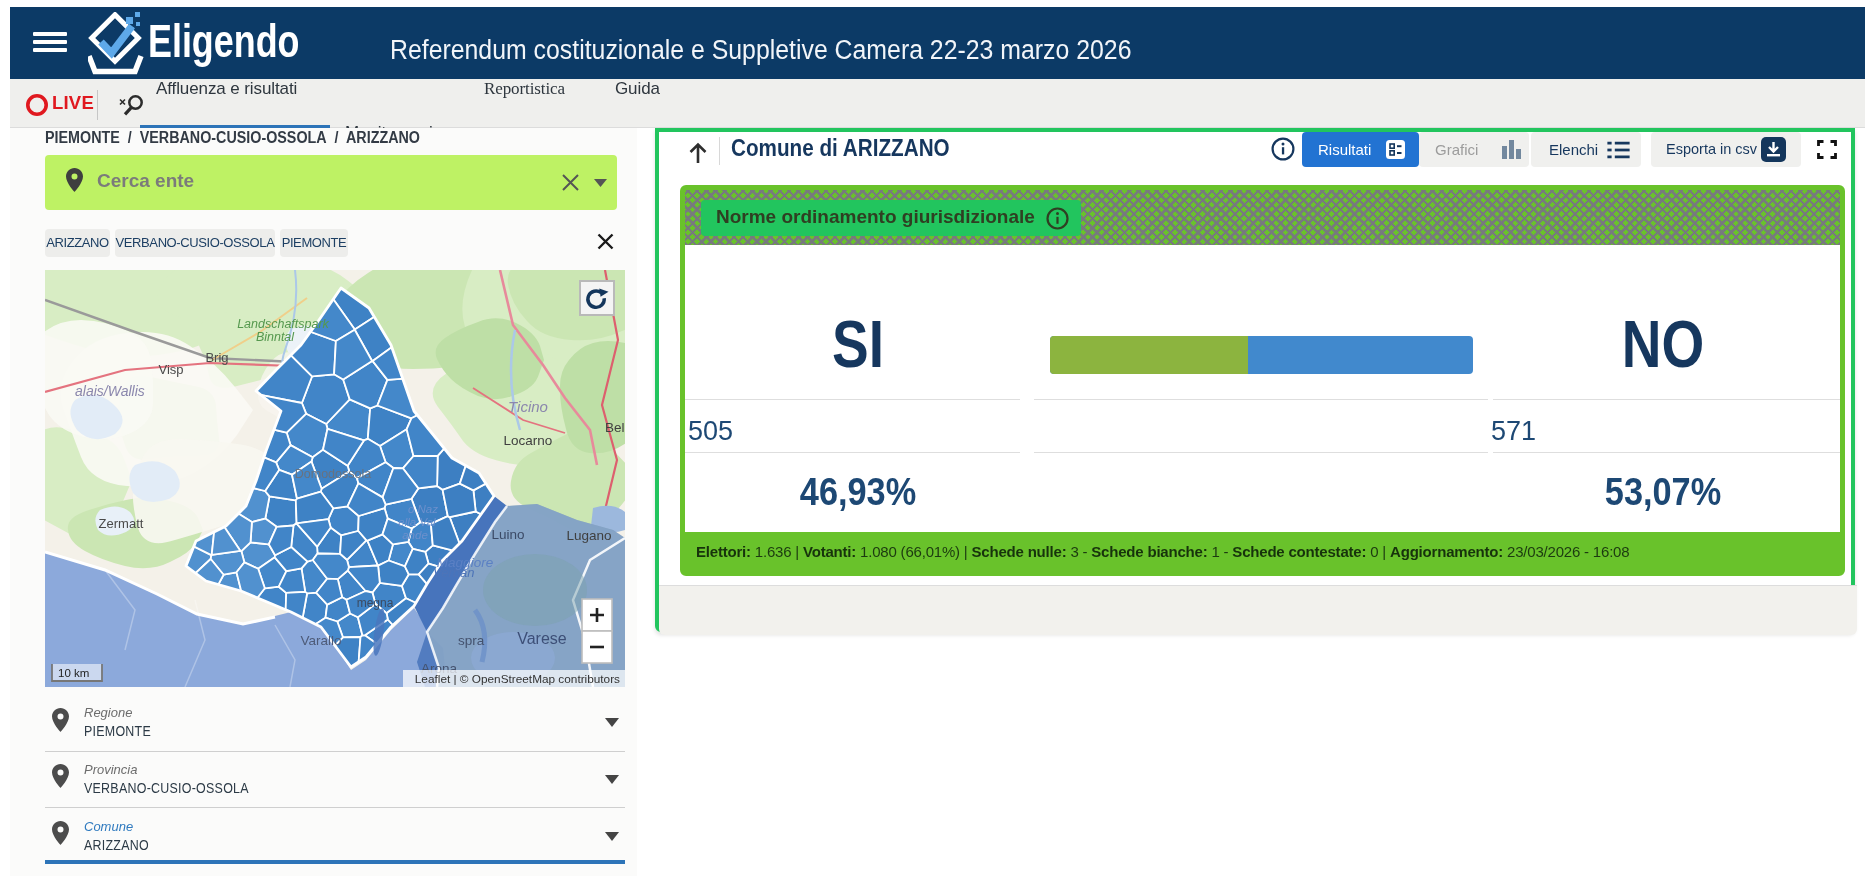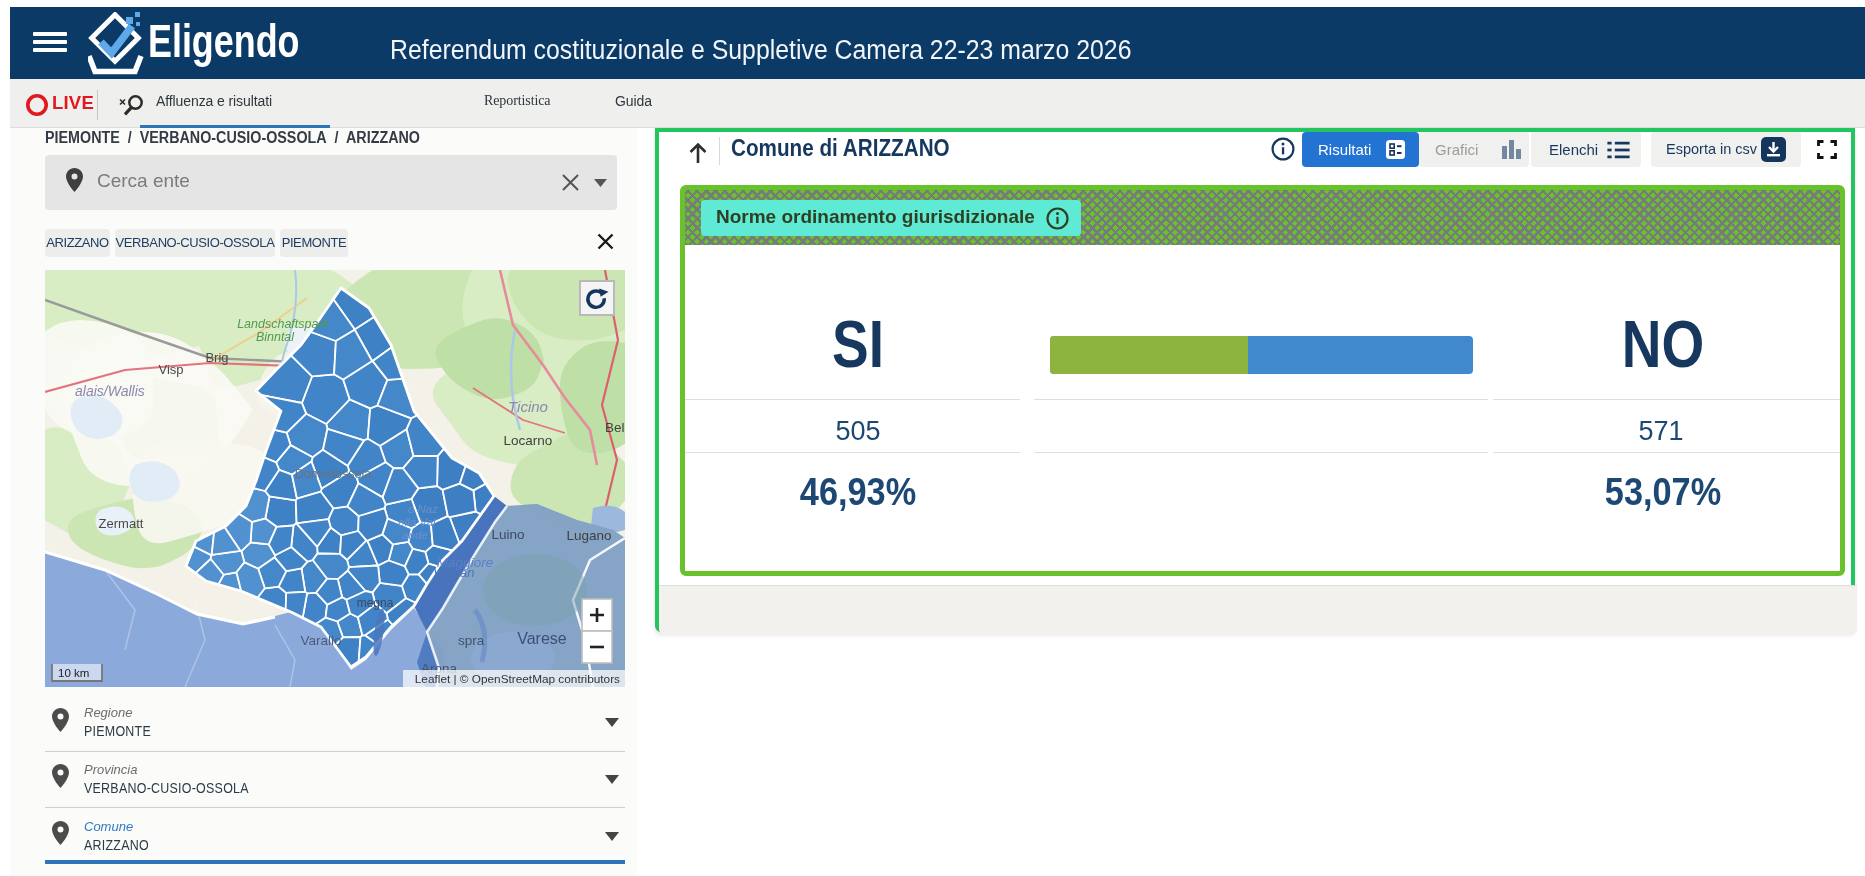--- a/index.html
+++ b/index.html
@@ -10,27 +10,27 @@
 
 #topbar { left:10px; top:7px; width:1855px; height:72px; background:#0c3a66; }
 .hbar { position:absolute; left:23px; width:34px; height:4px; background:#fff; border-radius:1px; }
 #eligendo { left:138px; top:7px; color:#fff; font-size:46px; font-weight:bold; transform:scaleX(0.78); transform-origin:0 0; }
 #headtitle { left:380px; top:28px; color:#f2f5f9; font-size:27px; transform:scaleX(0.92); transform-origin:0 0; white-space:nowrap; }
 
 
 #navbar { left:10px; top:79px; width:1855px; height:49px; background:#efefed; border-bottom:1px solid #dcdcdc; }
 #livetxt { left:42px; top:13px; color:#e0181f; font-size:18.5px; font-weight:bold; letter-spacing:0.2px;}
 .vsep { position:absolute; left:87px; top:11px; width:1px; height:30px; background:#c6c6c6; }
-.navitem { position:absolute; top:14px; font-size:14px; color:#2e363e; letter-spacing:-0.1px;text-align:center; }
+.navitem { position:absolute; top:0; font-size:17px; color:#2e363e; letter-spacing:-0.1px;text-align:center; }
 #underline { position:absolute; left:130px; top:46px; width:190px; height:3px; background:#2d74b8; }
 
 
 #leftbg { left:10px; top:128px; width:627px; height:748px; background:#fbfbfa; }
 #breadcrumb { left:45px; top:129px; font-size:16px; color:#333b45; font-weight:bold; transform:scaleX(0.895); transform-origin:0 0; white-space:nowrap; }
-#searchbox { left:45px; top:155px; width:572px; height:55px; background:#e5e5e5; border-radius:4px; }
+#searchbox { left:45px; top:155px; width:572px; height:55px; background:#bef264; border-radius:4px;font-weight:bold; }
 #cercatxt { left:52px; top:15px; font-size:19px; color:#7b7b7b; }
 .chip { position:absolute; top:229px; height:28px; background:#ededeb; border-radius:4px; font-size:13px; letter-spacing:-0.4px; color:#1d3f63; line-height:28px; text-align:center; white-space:nowrap; }
 #mapbox { left:45px; top:270px; width:580px; height:417px; }
 
 
 .flabel { position:absolute; left:84px; font-size:13px; color:#6d6d6d;font-style:italic; }
 .fvalue { position:absolute; left:84px; font-size:15px; color:#2c3a46; transform:scaleX(0.83); transform-origin:0 0; white-space:nowrap; letter-spacing:0.3px; }
 .fline  { position:absolute; left:45px; width:580px; height:1px; background:#cfcfcf; }
 #bluebar { left:45px; top:860px; width:580px; height:4px; background:#2d74b8; }
 
@@ -41,28 +41,28 @@
 .btn { position:absolute; top:0px; height:35px; border-radius:4px; font-size:15px; line-height:35px; }
 
 
 #card { left:21px; top:53px; width:1165px; height:391px; border:5px solid #69c22b; border-radius:6px; background:#fff; }
 #hatch { left:0; top:0; width:1155px; height:55px;
   background-color:#69c22b;
   background-image:
     repeating-linear-gradient(45deg, rgba(120,120,128,0.92) 0 2.5px, transparent 2.5px 6.5px),
     repeating-linear-gradient(-45deg, rgba(120,120,128,0.92) 0 2.5px, transparent 2.5px 6.5px);
 }
-#normebox { left:16px; top:10px; width:380px; height:36px; background:#5eead4; border-radius:4px; }
+#normebox { left:16px; top:10px; width:380px; height:36px; background:#22c55e; border-radius:4px; }
 #normetxt { left:15px; top:6px; font-size:19px; font-weight:bold; color:#2f3f22; white-space:nowrap; }
 #sezioni { left:0px; top:80px; width:1155px; text-align:center; font-size:15.5px; color:#1a1a1a; }
 .bigSN { position:absolute; top:115px; font-size:67px; font-weight:bold; color:#16375e; width:340px; text-align:center; transform:scaleX(0.82); }
 #bar { left:365px; top:146px; width:423px; height:38px; border-radius:4px; overflow:hidden; background:#4189cd; }
 #barg { width:198px; height:38px; background:#8cb43f; float:left; }
 .divline { position:absolute; height:1px; background:#dedede; }
-.val { position:absolute; top:226px; font-size:27px; color:#1d4874; width:340px; text-align:center; }
+.val { position:absolute; top:226px; font-size:27px; color:#1d4874; width:340px; }
 .pct { position:absolute; top:280px; font-size:39px; font-weight:bold; color:#1d4874; width:460px; text-align:center; transform:scaleX(0.88); }
 #cfoot { left:0; top:342px; width:1155px; height:39px; background:#69c22b; color:#1c3a10; font-size:15px; letter-spacing:-0.2px; line-height:39px; padding-left:11px; }
 #cfoot b { color:#17330c; }
 #rfoot { left:0px; top:453px; width:1198px; height:50px; background:#f2f1ed; border-top:1px solid #ddd; border-radius:0 0 6px 6px; }
 </style>
 </head>
 <body>
 <div id="page">
 
   <div id="topbar" class="abs">
@@ -418,18 +418,19 @@
       <div class="divline abs" style="left:0px;   top:209px; width:335px;"></div>
       <div class="divline abs" style="left:349px; top:209px; width:454px;"></div>
       <div class="divline abs" style="left:808px; top:209px; width:347px;"></div>
       <div class="val abs" style="left:3px;">505</div>
       <div class="val abs" style="left:806px;">571</div>
       <div class="divline abs" style="left:0px;   top:262px; width:335px;"></div>
       <div class="divline abs" style="left:349px; top:262px; width:454px;"></div>
       <div class="divline abs" style="left:808px; top:262px; width:347px;"></div>
       <div class="pct abs" style="left:-57px;">46,93%</div>
       <div class="pct abs" style="left:748px;">53,07%</div>
+      <div id="cfoot" class="abs"><b>Elettori:</b> 1.636 | <b>Votanti:</b> 1.080 (66,01%) | <b>Schede nulle:</b> 3 - <b>Schede bianche:</b> 1 - <b>Schede contestate:</b> 0 | <b>Aggiornamento:</b> 23/03/2026 - 16:08</div>
     </div>
 
     <div id="rfoot" class="abs"></div>
   </div>
 
 </div>
 
 </body></html>

